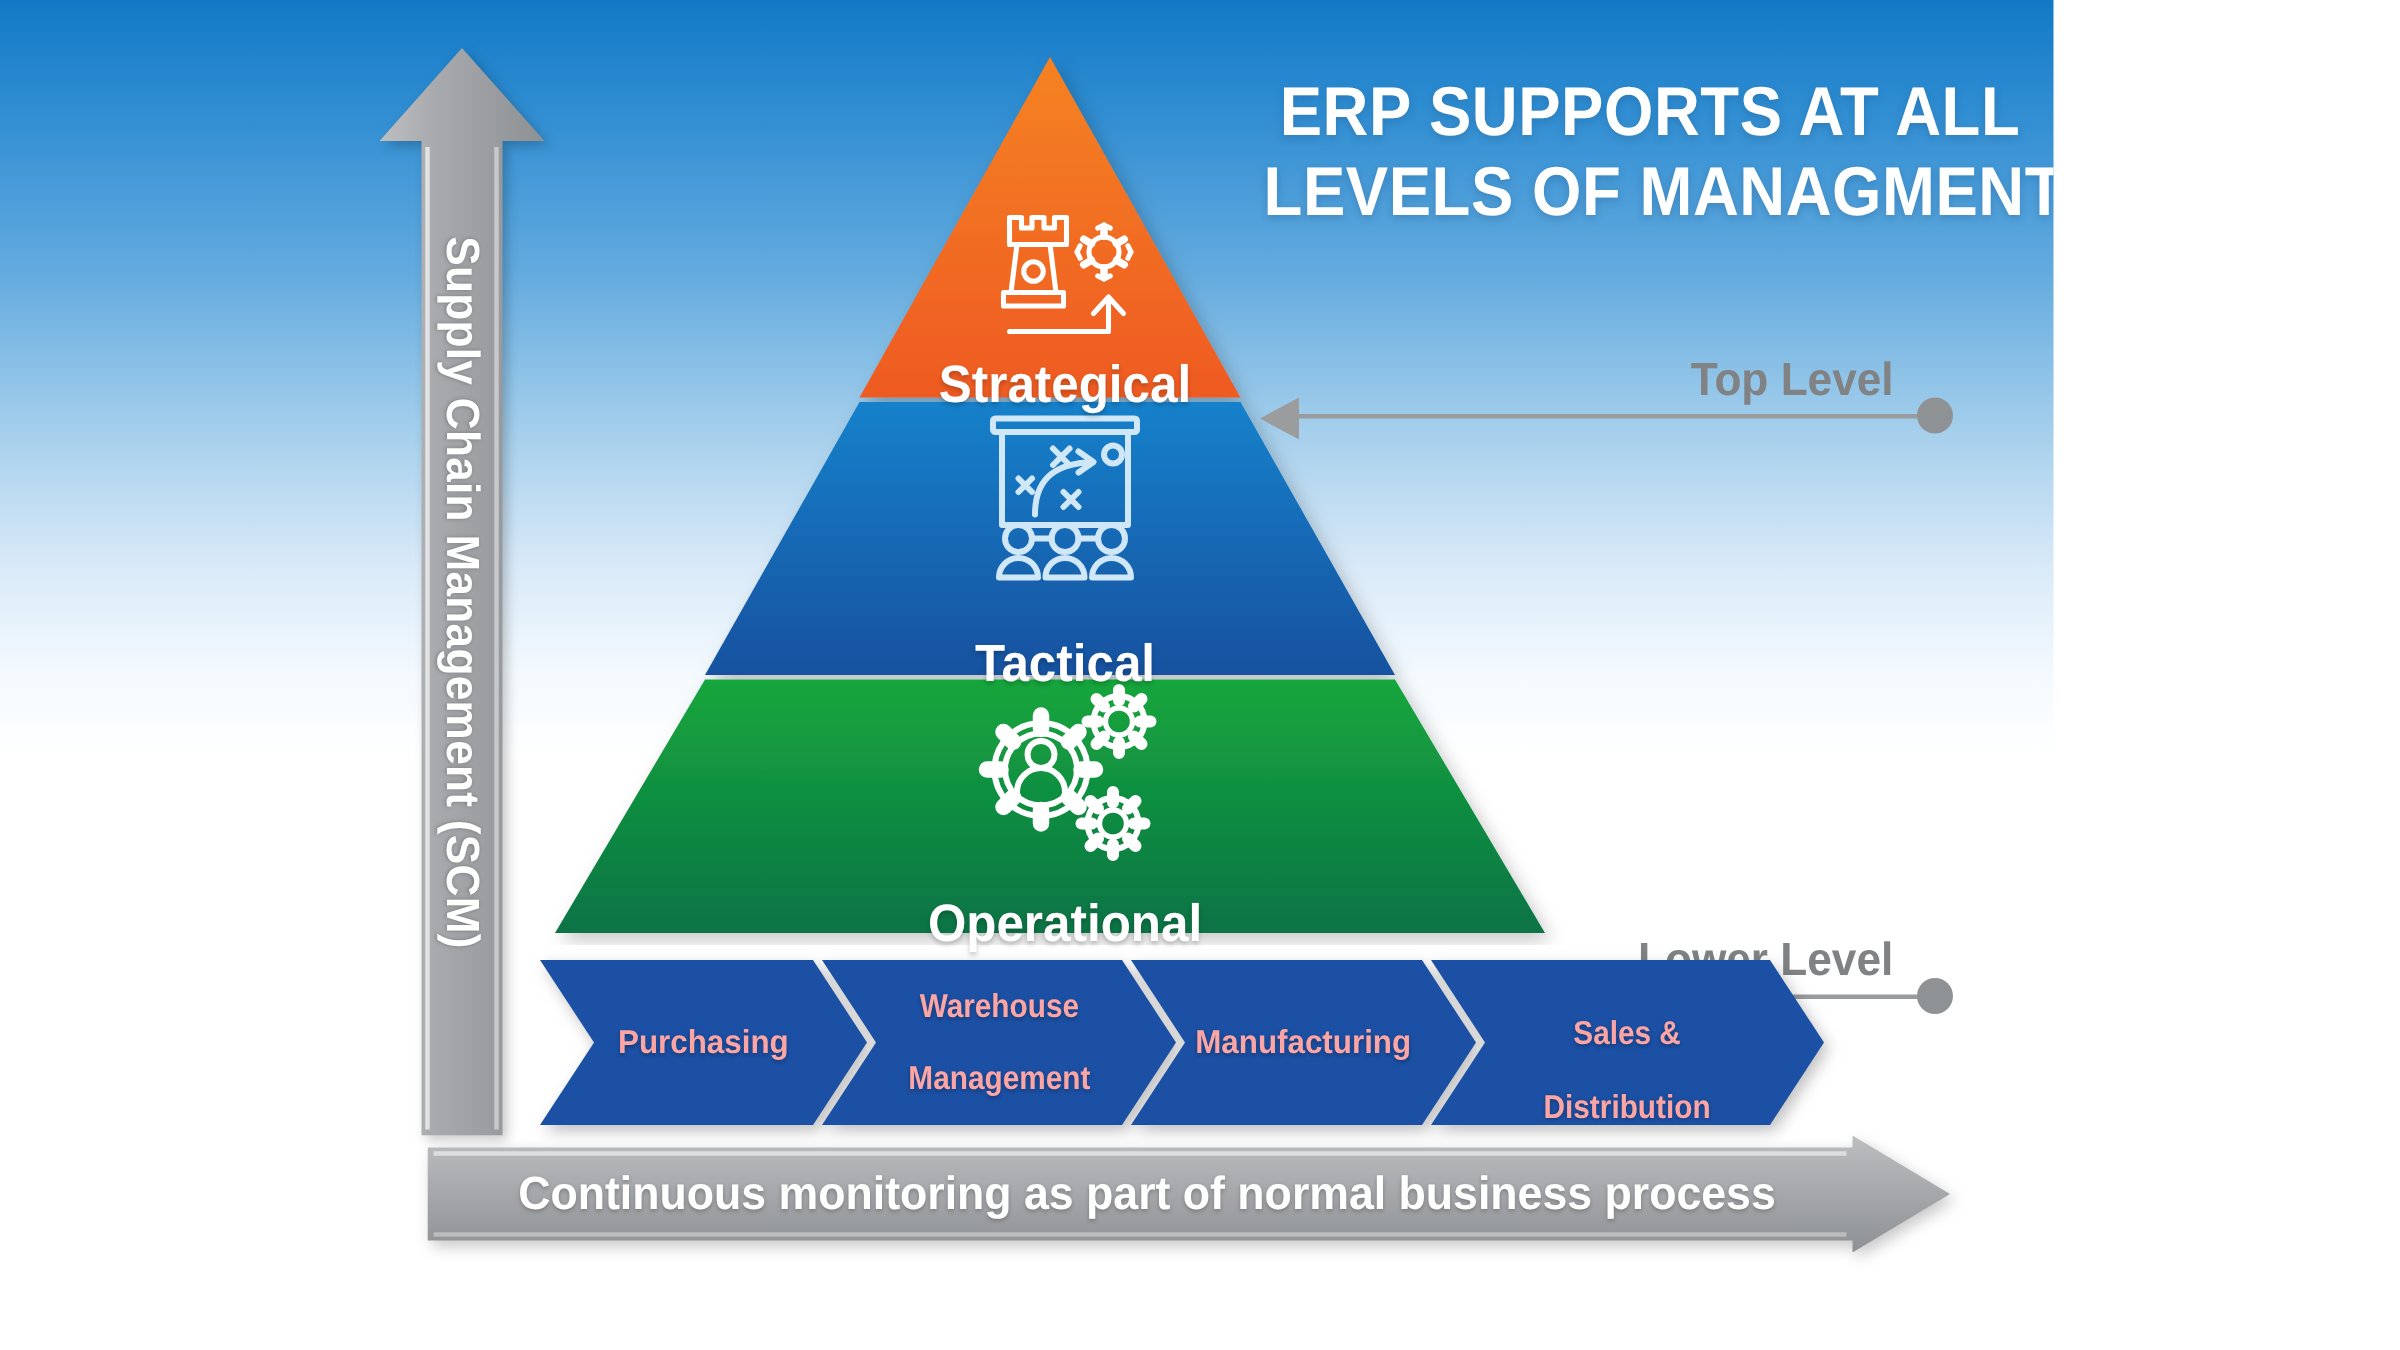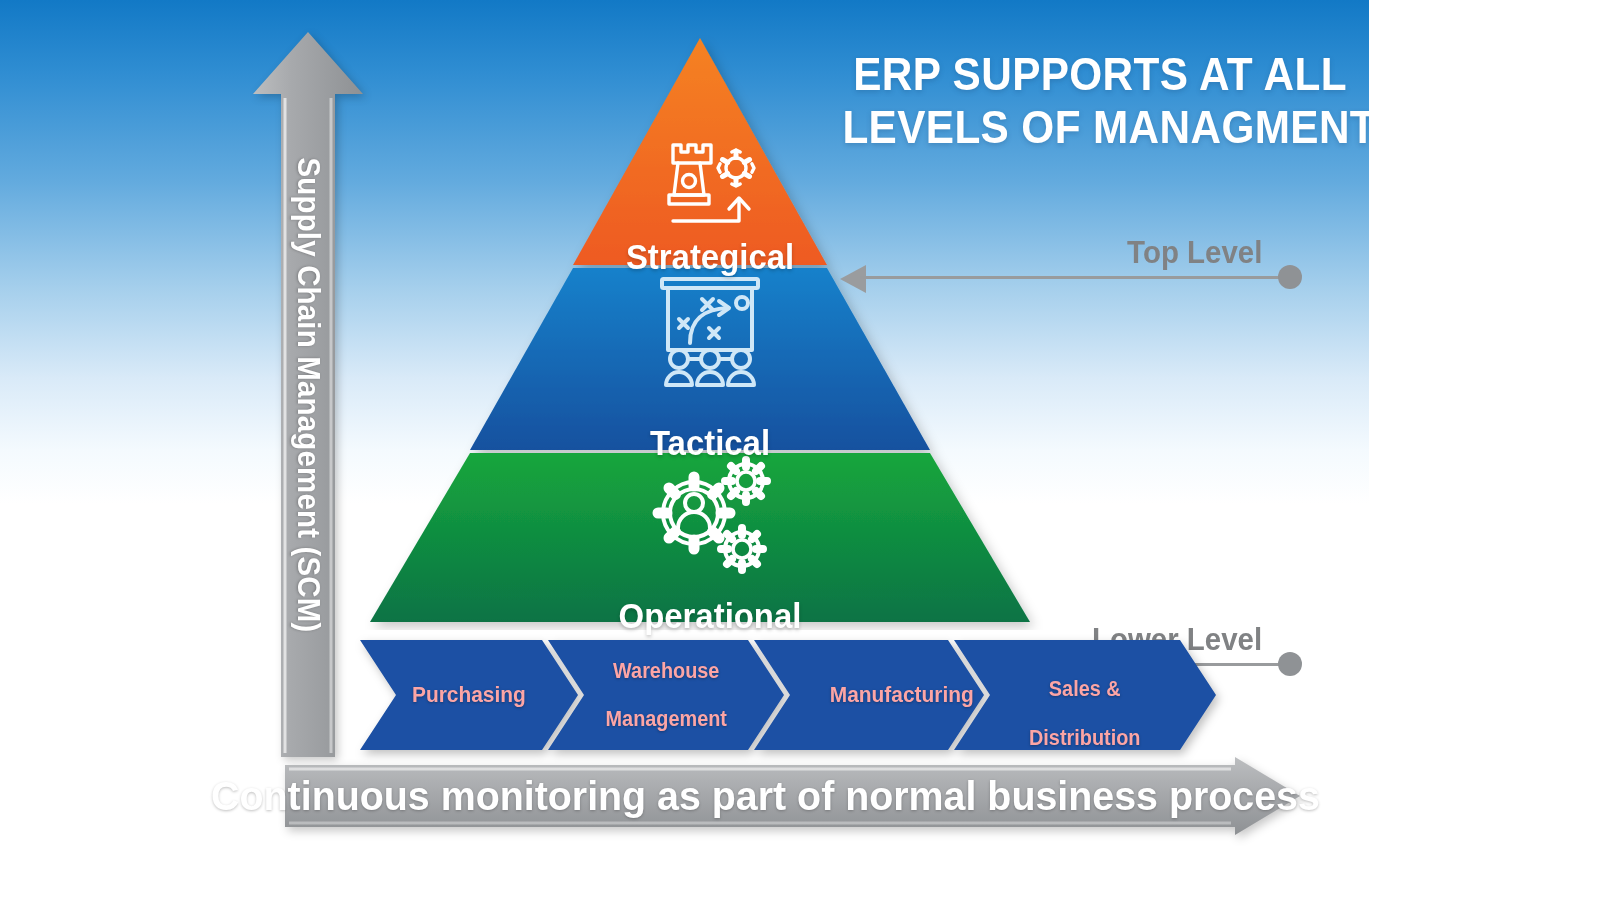--- a/index.html
+++ b/index.html
@@ -144,38 +144,38 @@
     text-align:center;
     padding:0 6px;
     text-shadow:0 1px 3px rgba(0,0,0,.3);
   }
   .chev span { transform:scaleX(0.95); display:block; }
   .chev.c1 { width:218px;
     clip-path:polygon(0 0, 182px 0, 218px 55px, 182px 110px, 0 110px, 36px 55px); }
   .chev.c2 { width:236px; margin-left:-30px;
     clip-path:polygon(0 0, 200px 0, 236px 55px, 200px 110px, 0 110px, 36px 55px); }
   .chev.c3 { width:230px; margin-left:-30px;
-    clip-path:polygon(0 0, 194px 0, 230px 55px, 194px 110px, 0 110px, 36px 55px);justify-content:flex-end; }
+    clip-path:polygon(0 0, 194px 0, 230px 55px, 194px 110px, 0 110px, 36px 55px); }
   .chev.c4 { width:262px; margin-left:-30px;
     clip-path:polygon(0 0, 226px 0, 262px 55px, 226px 110px, 0 110px, 36px 55px);align-items:flex-end; }
 
   
   #bottombar {
     position:absolute;
     left:285px; top:757px;
     width:1015px; height:78px;
     filter:drop-shadow(3px 4px 5px rgba(0,0,0,.22));
   }
   #bottombar-text {
     position:absolute;
     left:285px; top:757px;
     width:960px; height:78px;
     display:flex; align-items:center; justify-content:center;
     color:#ffffff;
-    font-size:41px;
+    font-size:31px;
     font-weight:bold;
     text-shadow:0 1px 3px rgba(0,0,0,.25);
     white-space:nowrap;
     pointer-events:none;
   }
   #bottombar-text span { transform:scaleX(0.96); }
 </style>
 </head>
 <body>
 

